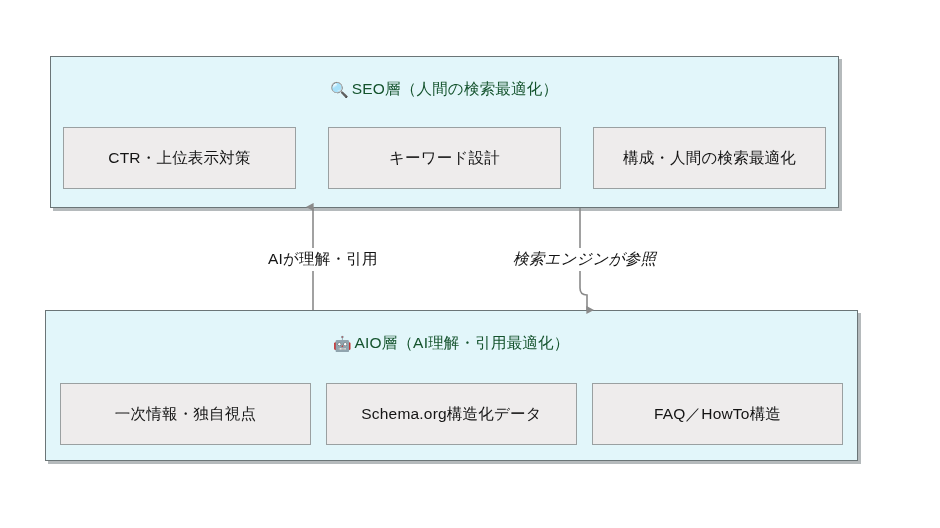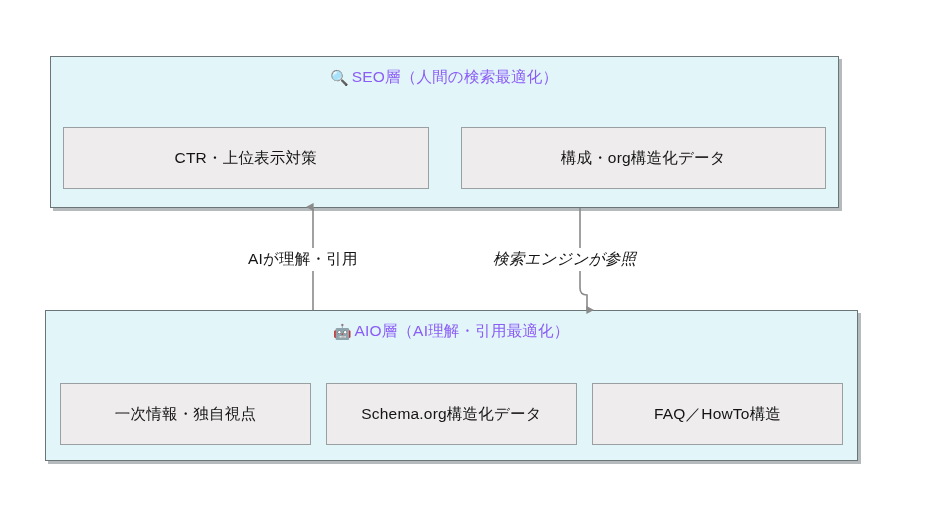--- a/index.html
+++ b/index.html
@@ -43,25 +43,25 @@
     left: 45px;
     top: 310px;
     width: 813px;
     height: 151px;
   }
 
   .layer-title {
     position: absolute;
     left: 0;
     right: 0;
-    top: 8px;
+    top: 20px;
     text-align: center;
     font-size: 15.5px;
     line-height: 1.55;
-    color: #8b5cf6;
+    color: #14532d;
     letter-spacing: 0.2px;
   }
   .layer-title .title-text {
     display: inline;
   }
   .layer-title-wrap {
     display: inline-block;
     max-width: 260px;
     text-align: center;
   }
@@ -117,20 +117,21 @@
   }
 
   .edge-label {
     position: absolute;
     font-size: 15.5px;
     color: #141414;
     letter-spacing: 0.2px;
     white-space: nowrap;
     background: #ffffff;
     padding: 1px 4px;
+    margin-left: 20px;
   }
   #label-ai-understands {
     left: 244px;
     top: 248px;
   }
   #label-search-engine {
     left: 489px;
     top: 248px;
     font-style: italic;
   }
@@ -141,21 +142,22 @@
 <div id="canvas">
 
   <div class="layer-panel" id="seo-panel">
     <div class="layer-title">
       <span class="layer-title-wrap">
         <span class="layer-emoji">🔍</span><span class="title-text">SEO層（人間の検索最適化）</span>
       </span>
     </div>
     <div class="items-row" id="seo-items">
       <div class="item-chip">CTR・上位表示対策</div>
-      <div class="item-chip">構成・org構造化データ</div>
+      <div class="item-chip">キーワード設計</div>
+      <div class="item-chip">構成・人間の検索最適化</div>
     </div>
   </div>
 
   <div class="layer-panel" id="aio-panel">
     <div class="layer-title">
       <span class="layer-title-wrap">
         <span class="layer-emoji">🤖</span><span class="title-text">AIO層（AI理解・引用最適化）</span>
       </span>
     </div>
     <div class="items-row" id="aio-items">

